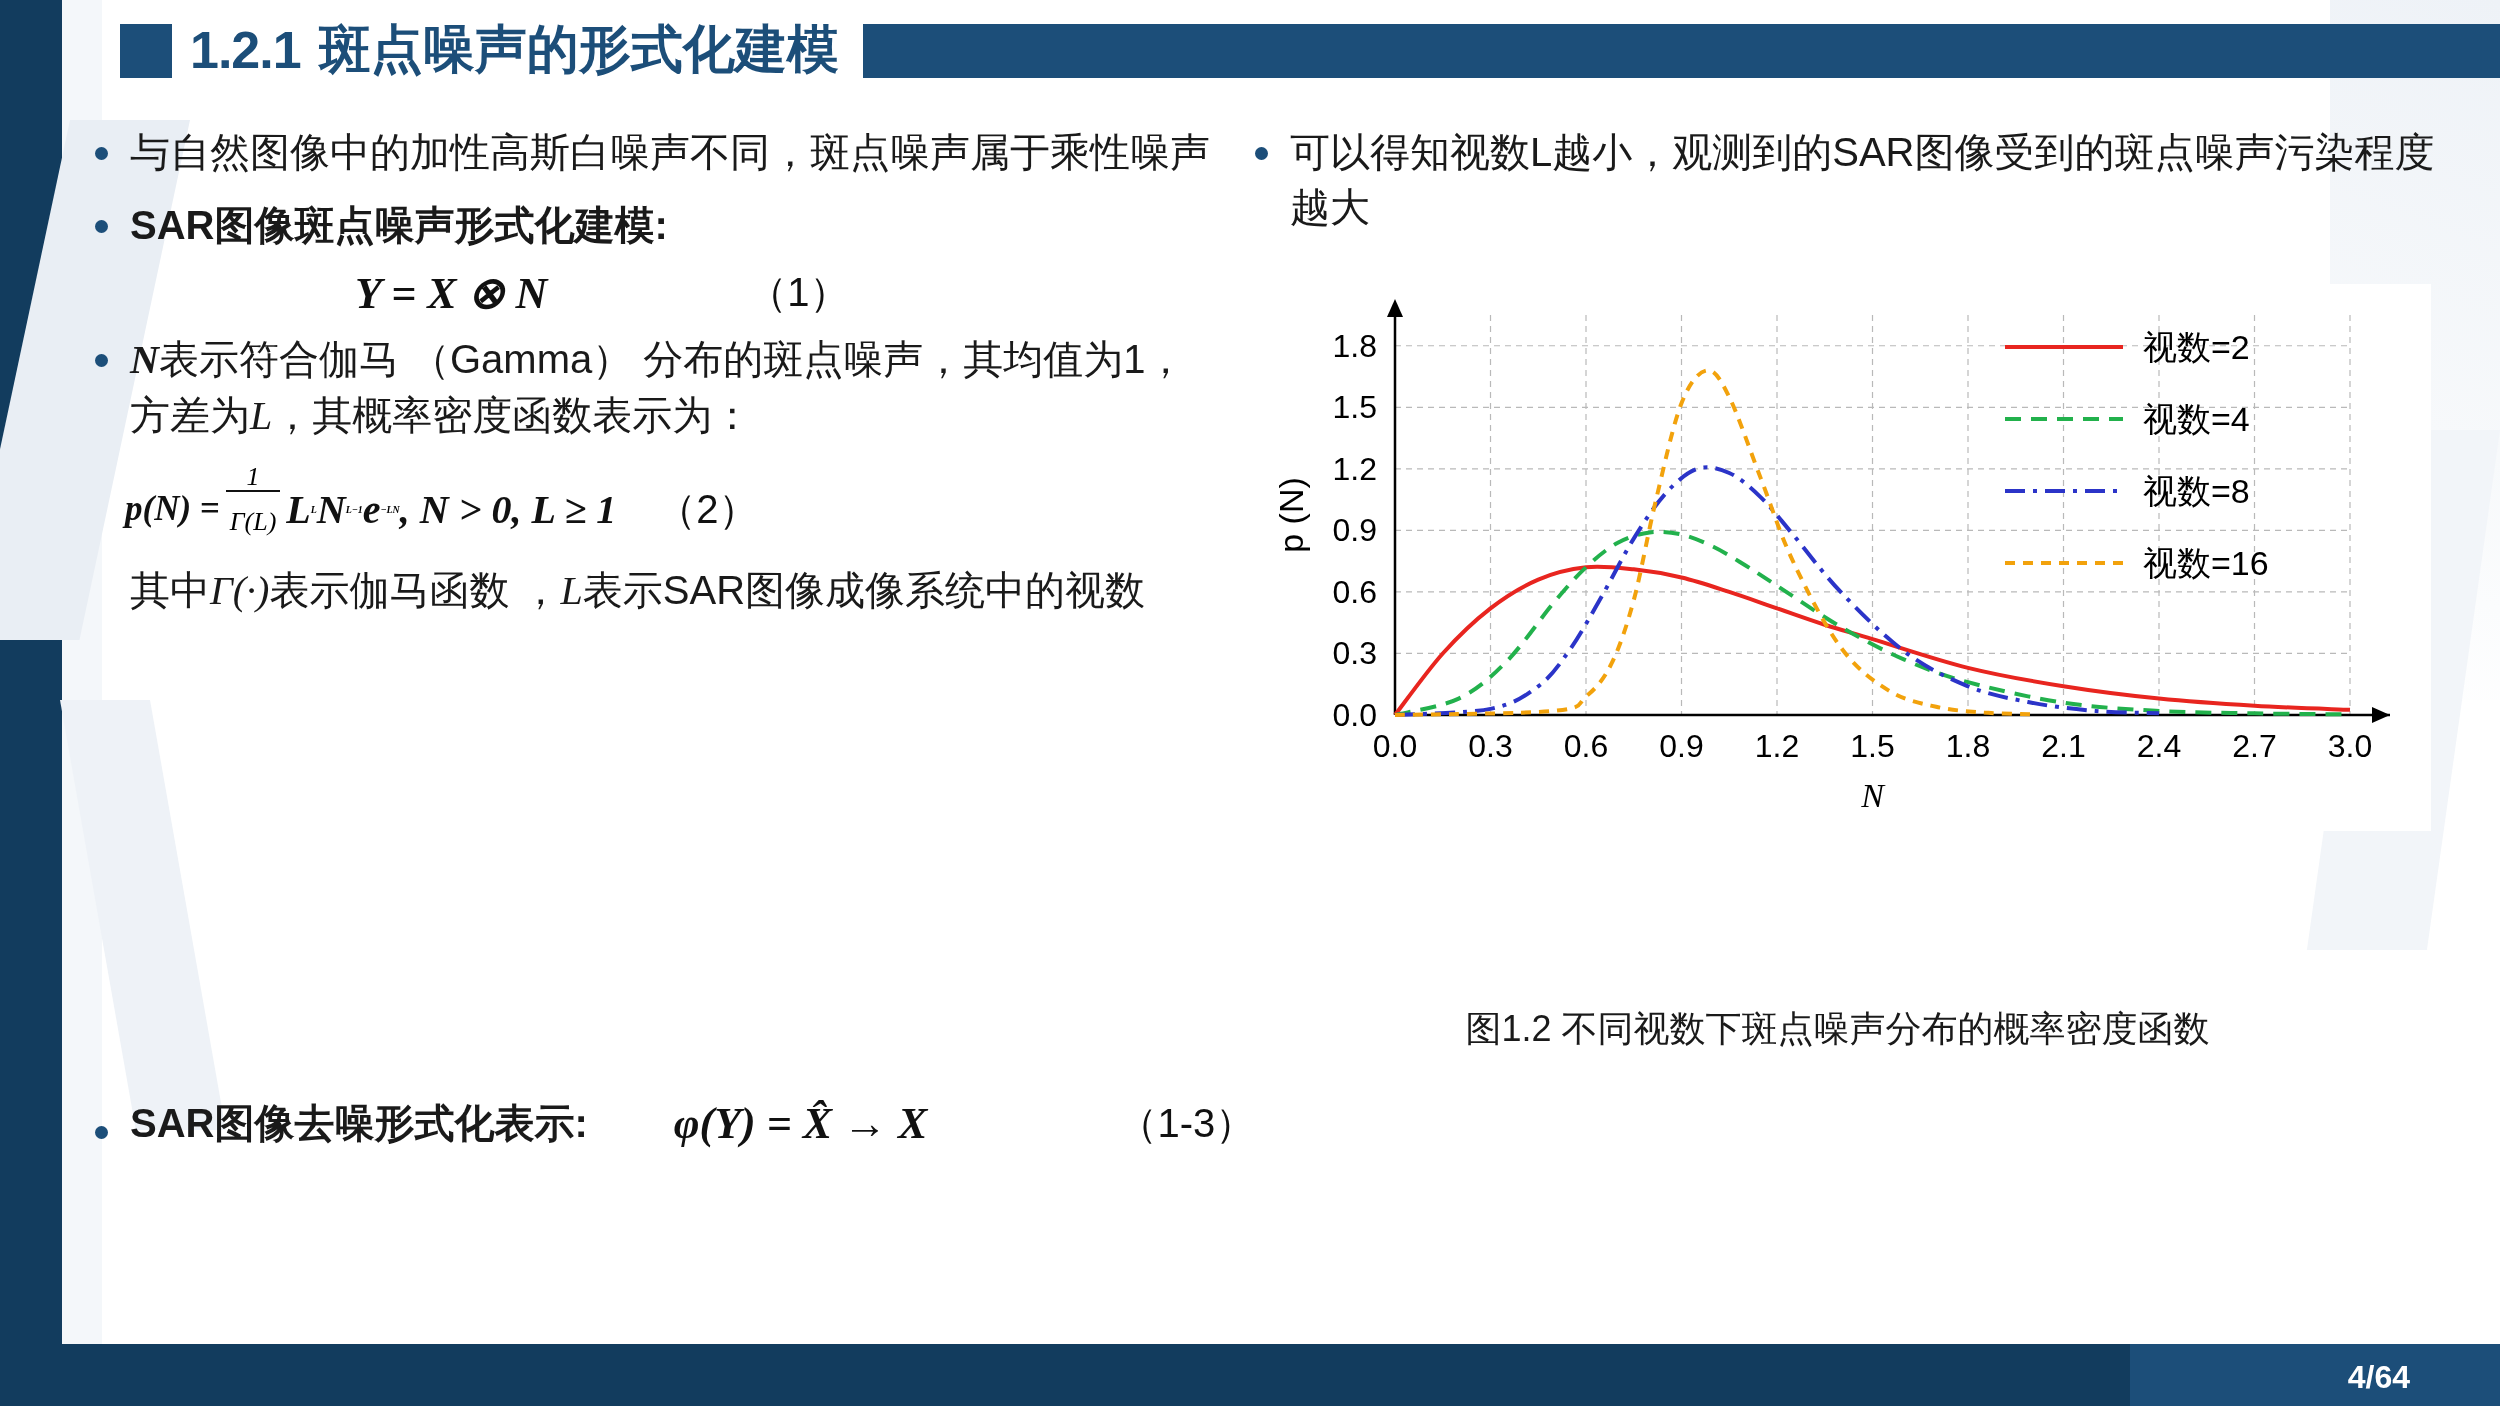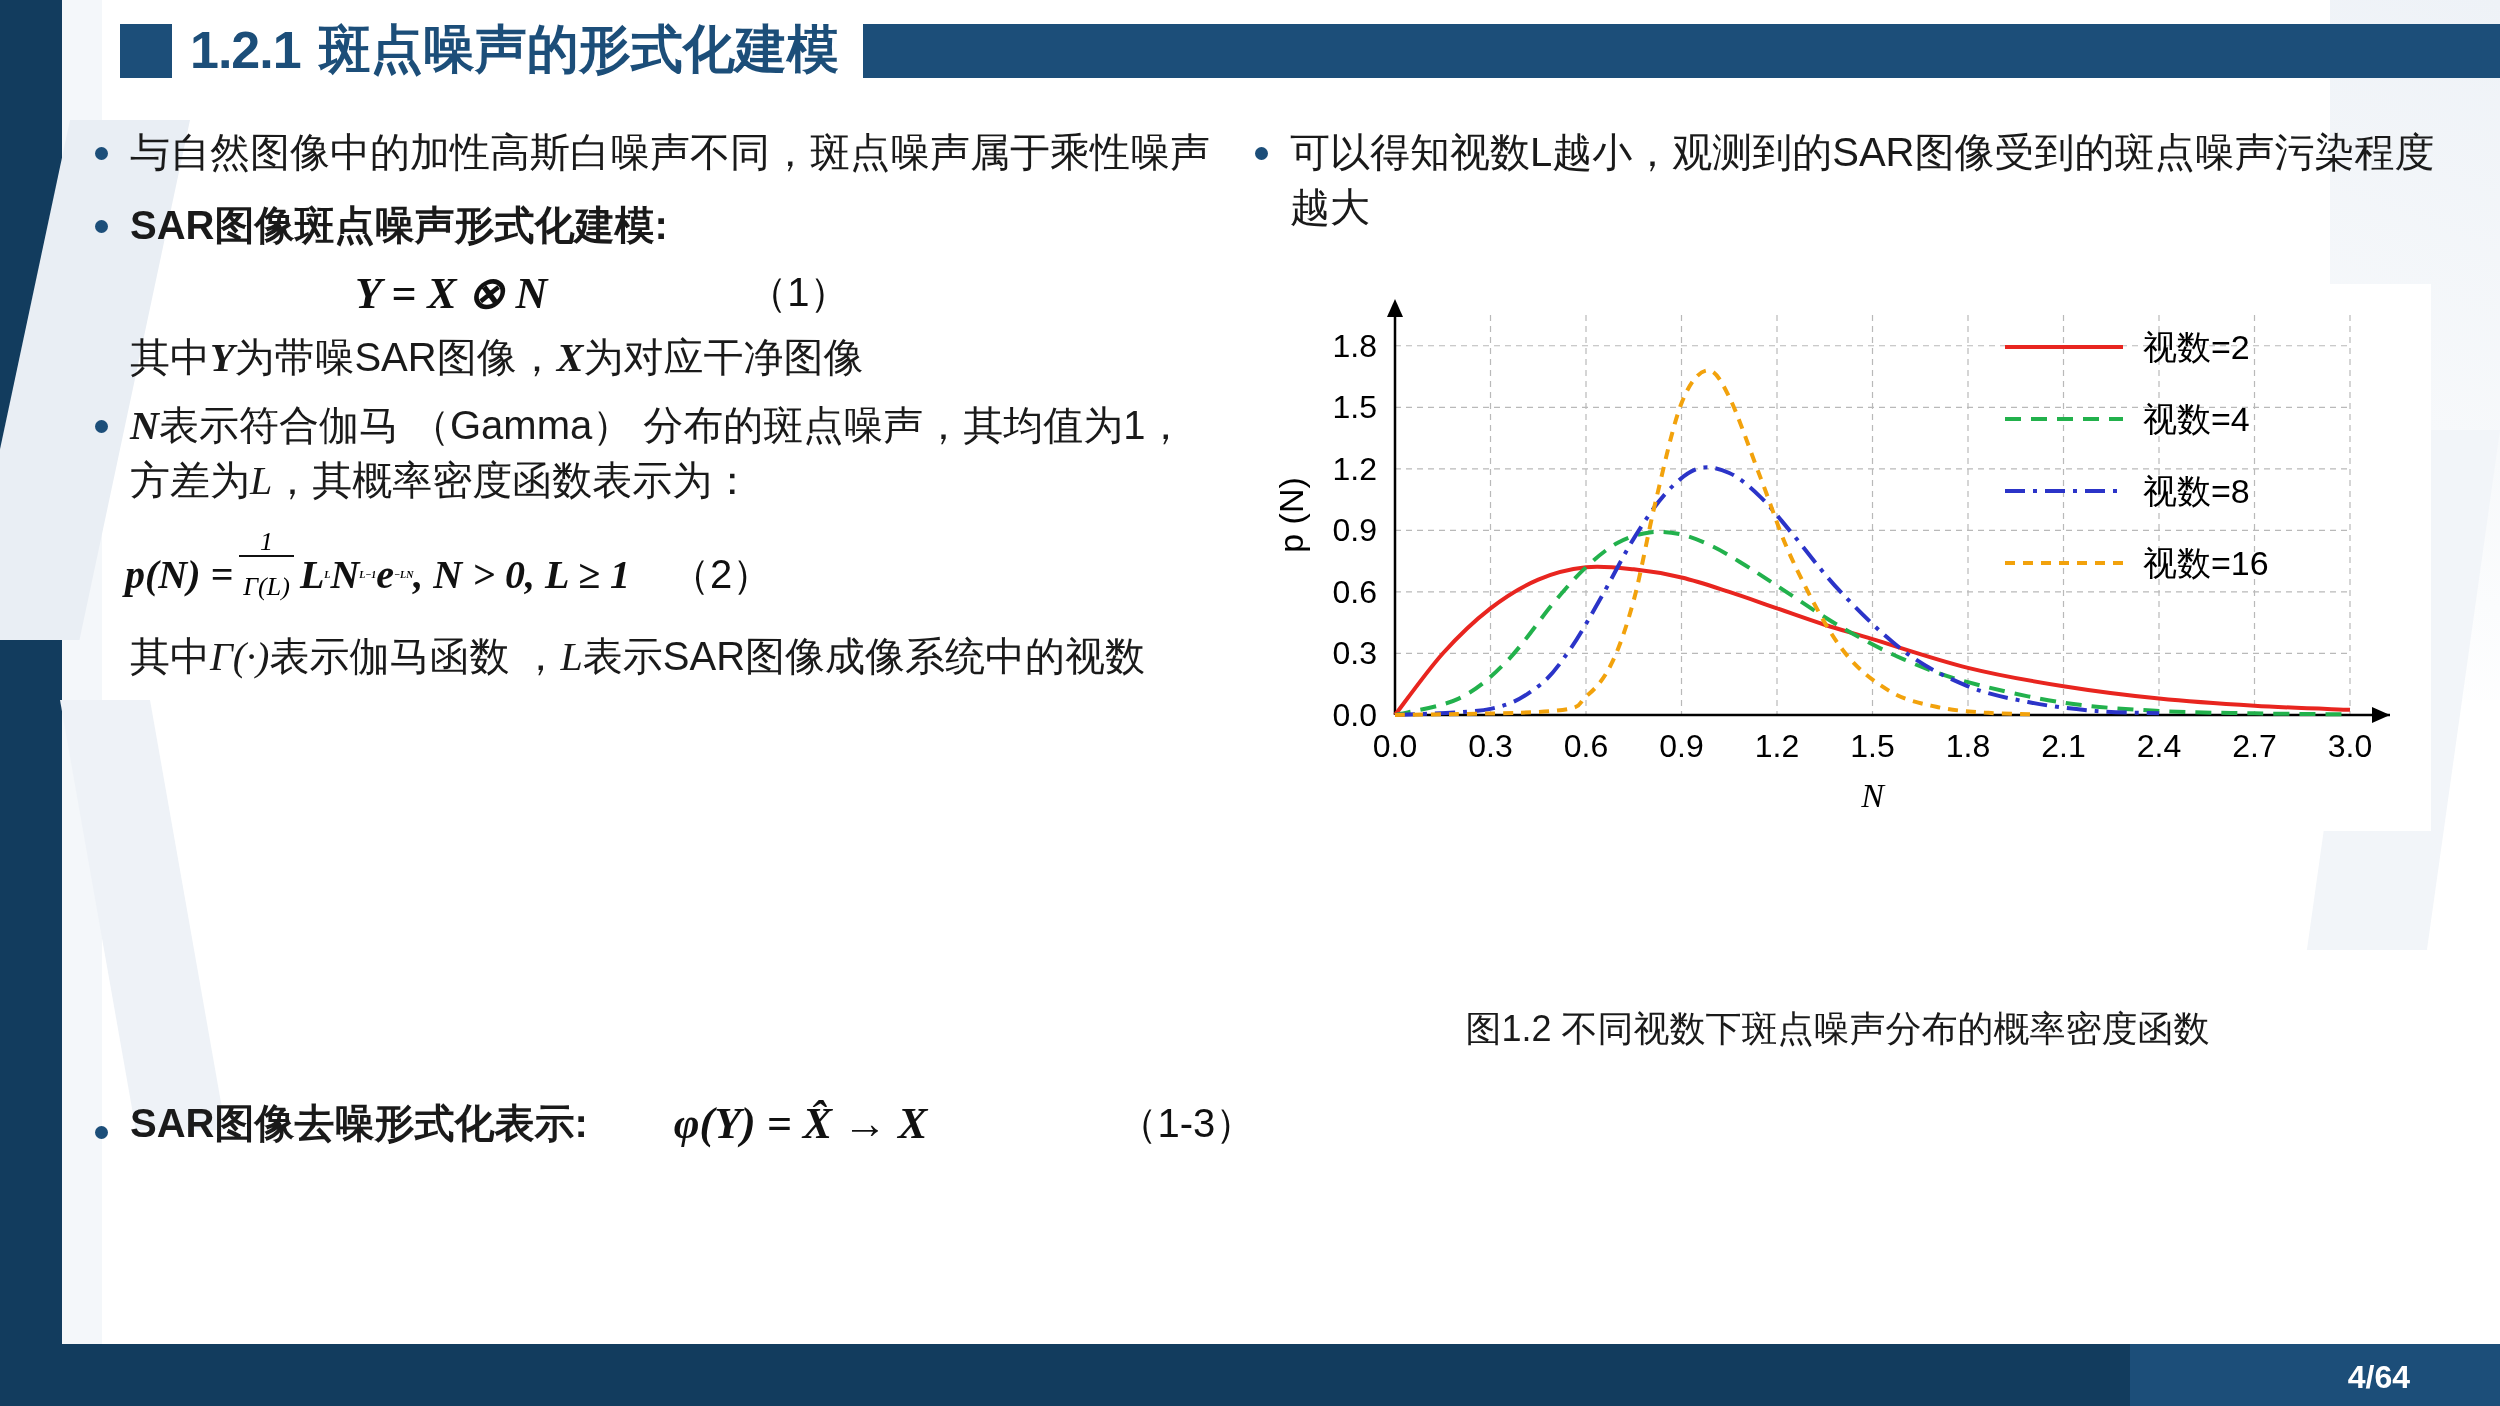--- a/index.html
+++ b/index.html
@@ -249,33 +249,30 @@
     <div class="bullet-row" style="margin-top:18px;">
       <div class="bullet-dot"></div>
       <div class="bullet-text bold">SAR图像斑点噪声形式化建模:</div>
     </div>
 
     <div class="eq-row" style="padding-left:260px;">
       <span class="eq-center">Y = X ⊗ N</span>
       <span class="eq-num" style="margin-left:200px;">（1）</span>
     </div>
 
-    <div class="sub-text" style="margin-left:35px;">
-      <span>其中</span><span class="mi">Y</span><span>为带噪SAR图像，</span><span class="mi">X</span><span>为对应干净图像</span>
-    </div>
 
     <div class="bullet-row" style="margin-top:12px;">
       <div class="bullet-dot"></div>
       <div class="bullet-text">
         <span class="mi">N</span><span>表示符合伽马 （Gamma） 分布的斑点噪声，其均值为1，方差为</span><span class="mi-n">L</span><span>，其概率密度函数表示为：</span>
       </div>
     </div>
 
     <div class="eq-row" style="padding-left:30px; margin-top:22px;">
-      <span class="eq-center" style="font-size:40px;">p(N) =</span>
+      <span class="eq-center" style="font-size:35px;">p(N) =</span>
       <span class="frac">
         <span class="num mi-n">1</span>
         <span class="den mi-n">Γ(L)</span>
       </span>
       <span class="eq-center" style="font-size:40px;">L</span>
         <sup class="small mi">L</sup>
       <span class="eq-center" style="font-size:40px;">N</span>
         <sup class="small mi">L−1</sup>
       <span class="eq-center" style="font-size:40px;">e</span>
         <sup class="small mi">−LN</sup>

